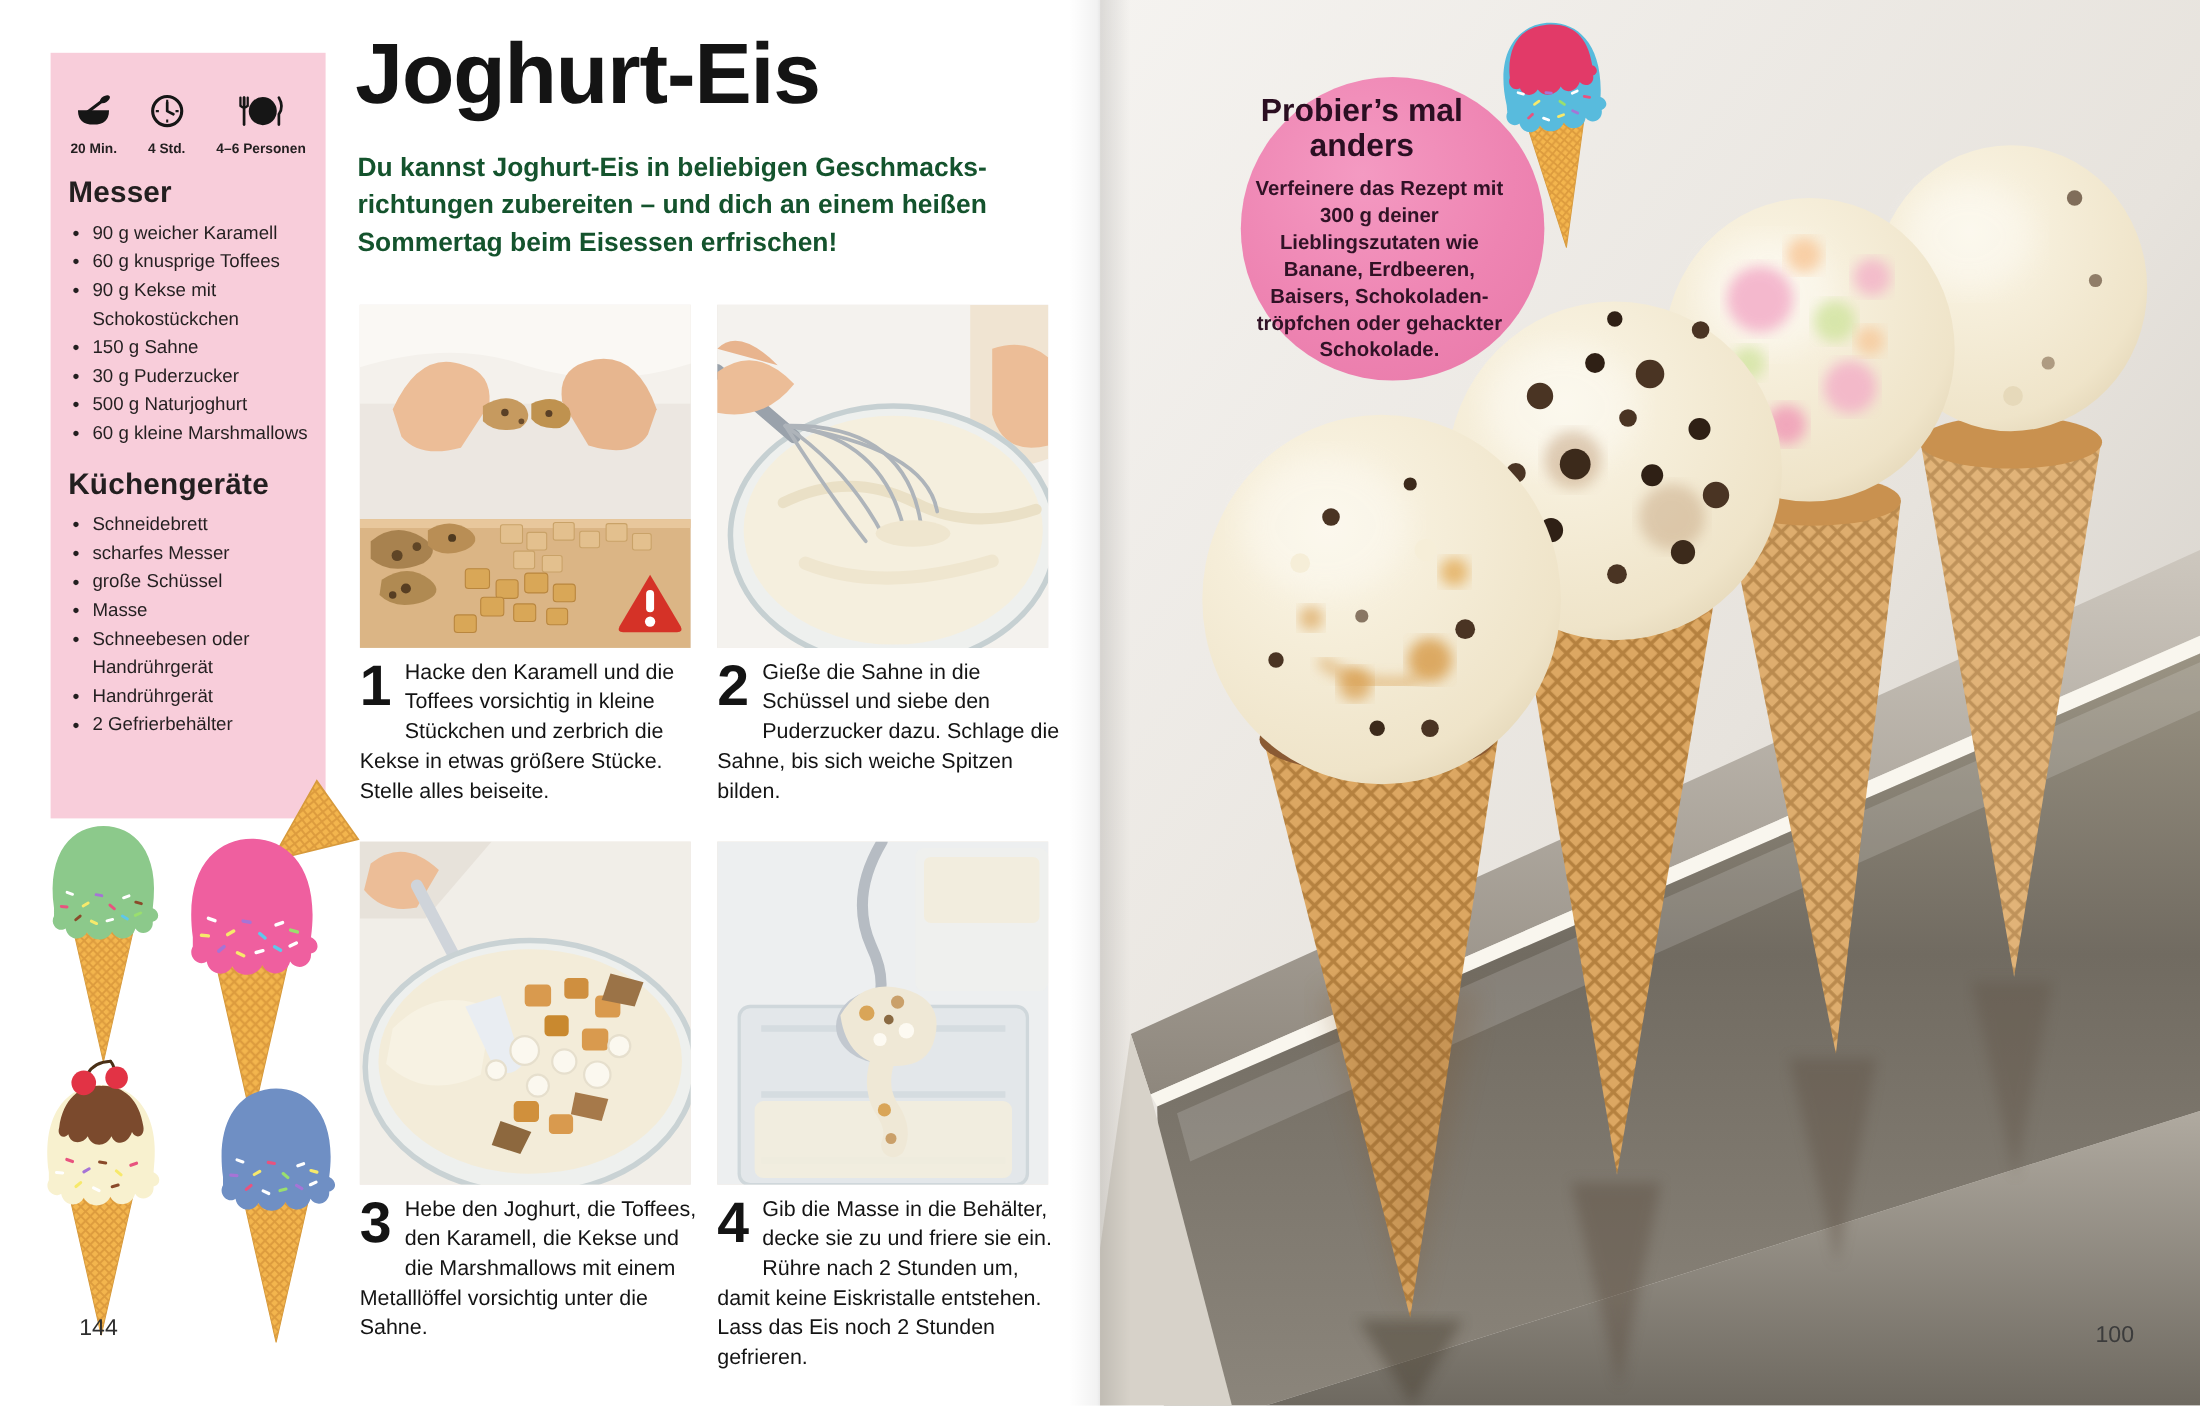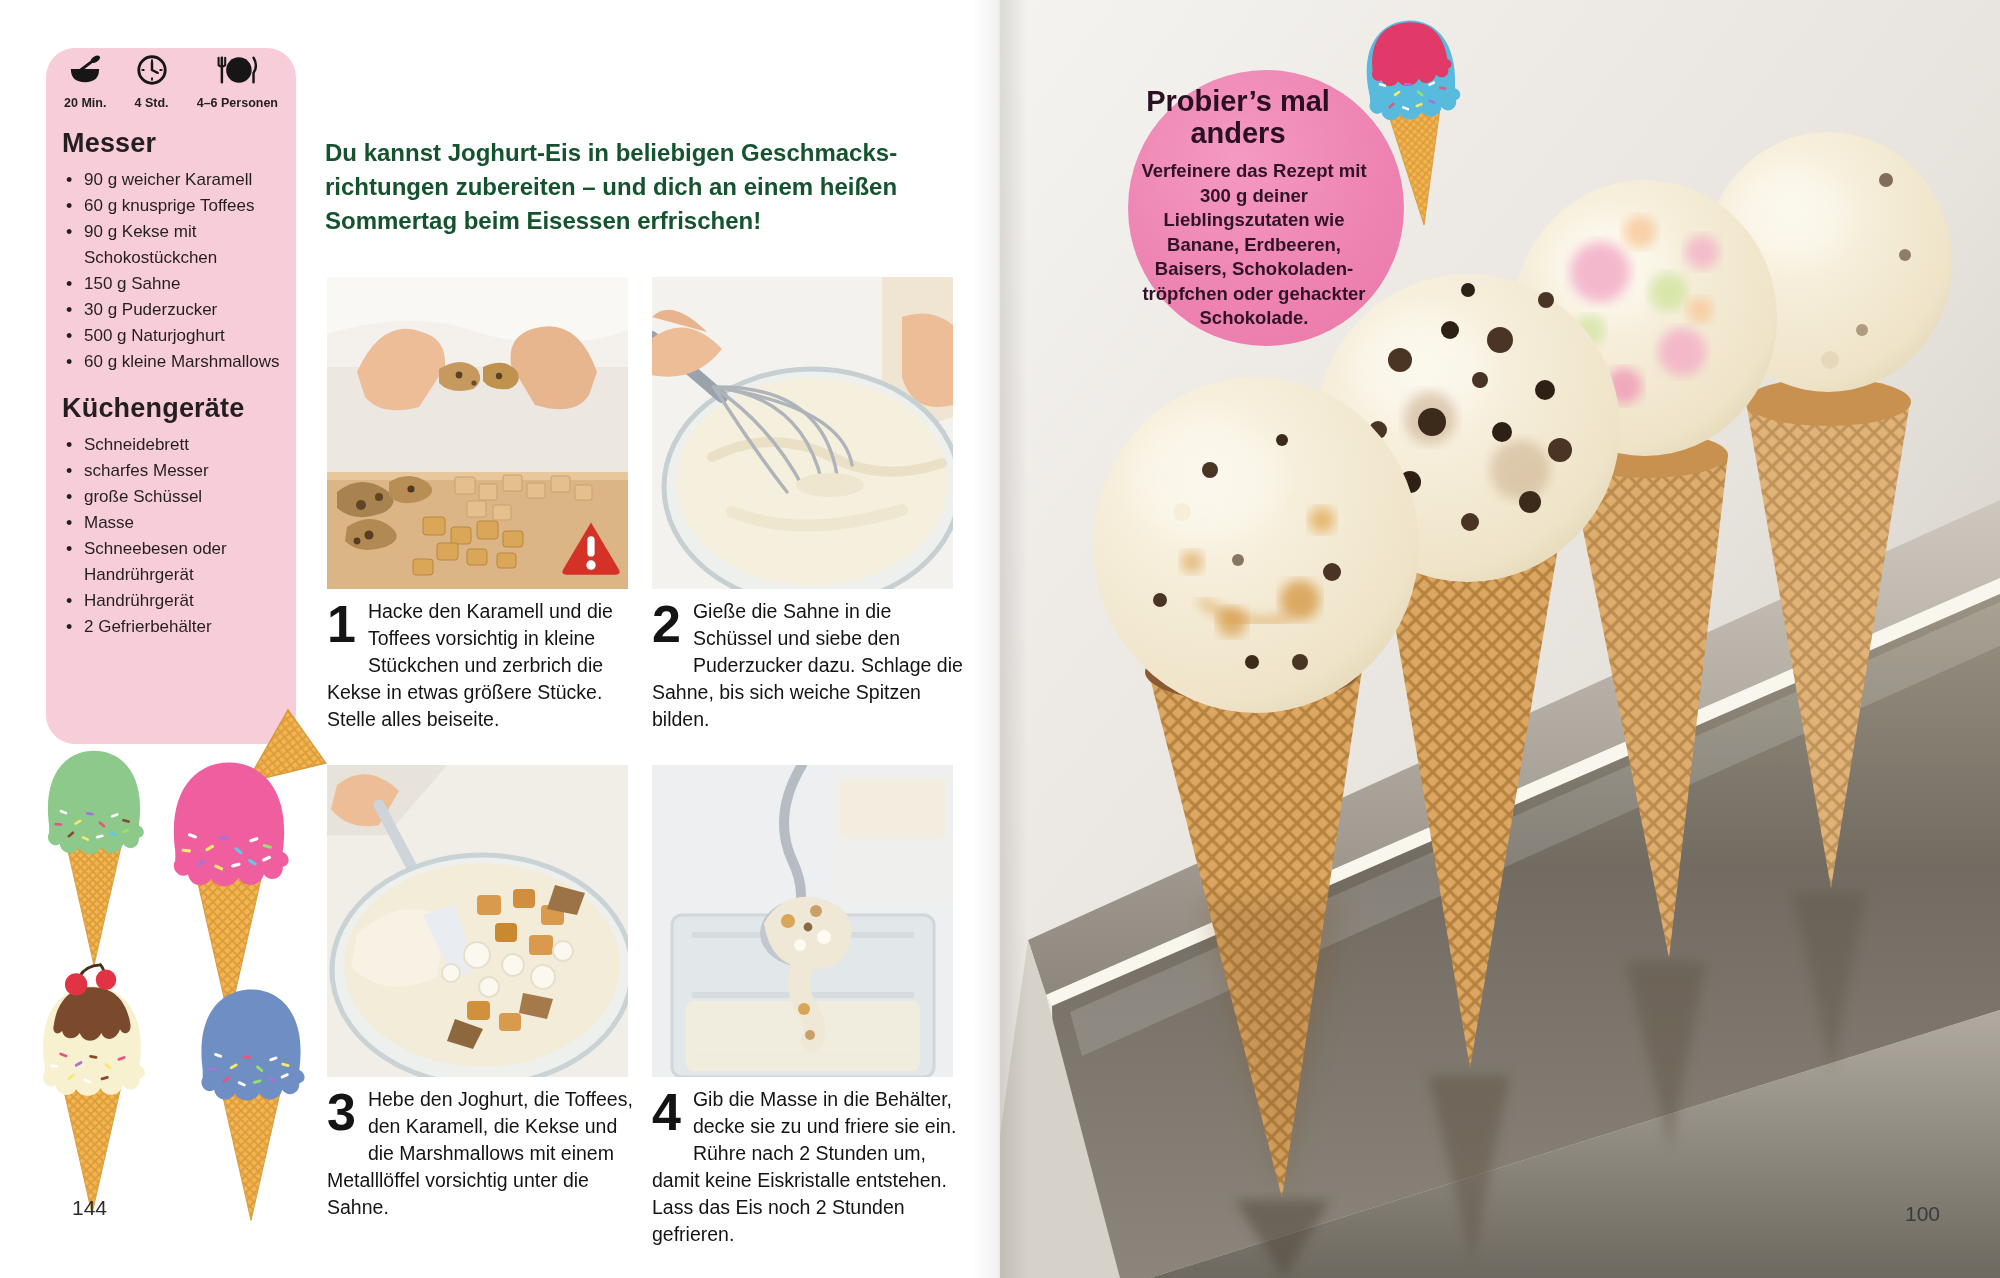--- a/index.html
+++ b/index.html
@@ -2,21 +2,21 @@
 <html><head>
 <meta charset="utf-8">
 <style>
   html,body{margin:0;padding:0;}
   body{width:2000px;height:1278px;position:relative;background:#ffffff;
        font-family:"Liberation Sans","DejaVu Sans",sans-serif;color:#1c1c1c;overflow:hidden;}
   .spread{position:absolute;inset:0;}
   
   .left-page{position:absolute;left:0;top:0;width:1000px;height:1278px;background:#fff;}
   .info-box{position:absolute;left:46px;top:48px;width:250px;height:696px;background:#f8cdda;
-            box-sizing:border-box;padding:5px 16px 0 16px;border-radius:29px;}
+            box-sizing:border-box;padding:36px 16px 0 16px;}
   .meta-row{display:flex;justify-content:space-between;align-items:flex-end;padding:0 2px;}
   .meta{display:flex;flex-direction:column;align-items:center;gap:5px;}
   .meta-label{font-size:12.5px;font-weight:bold;color:#231f20;white-space:nowrap;}
   .box-heading{font-size:27px;font-weight:bold;color:#231f20;margin:18px 0 8px 0;letter-spacing:.2px;}
   ul.box-list{list-style:none;margin:0;padding:0;}
   ul.box-list li{position:relative;font-size:17px;line-height:26px;padding-left:22px;color:#231f20;}
   ul.box-list li::before{content:"•";position:absolute;left:4px;top:0;font-size:18px;}
   .page-num{position:absolute;font-size:21px;color:#2e2e2e;}
   .page-num-left{left:46px;top:1196px;margin-left:26px;}
   .page-num-right{left:905px;top:1202px;color:#3c3c3c;}
@@ -116,20 +116,21 @@
       <li>Schneidebrett</li>
           <li>scharfes Messer</li>
           <li>große Schüssel</li>
           <li>Masse</li>
           <li>Schneebesen oder Handrührgerät</li>
           <li>Handrührgerät</li>
           <li>2 Gefrierbehälter</li>
         </ul>
     </div>
 
+    <div class="recipe-title">Joghurt-Eis</div>
     <div class="recipe-intro">Du kannst Joghurt-Eis in beliebigen Geschmacks­richtungen zubereiten – und dich an einem heißen Sommertag beim Eisessen erfrischen!</div>
 
     <div class="photo ph1">
       <svg viewBox="0 0 301 312">
         <rect width="301" height="312" fill="#ece7e1"></rect>
         <rect width="301" height="90" fill="#f4f1ec"></rect>
         <path d="M-10,60 Q80,30 150,55 Q230,80 311,50 L311,0 L-10,0 Z" fill="#faf8f4"></path>
         <path d="M30,95 Q55,40 95,55 Q120,62 118,90 L92,130 Q55,140 38,120 Z" fill="#ecbd97"></path>
         <path d="M270,95 Q250,38 205,52 Q180,60 184,88 L208,128 Q248,140 262,118 Z" fill="#e7b68f"></path>
         <path d="M112,92 Q135,78 150,92 Q158,104 146,112 Q124,118 112,106 Z" fill="#c69a5f"></path>

